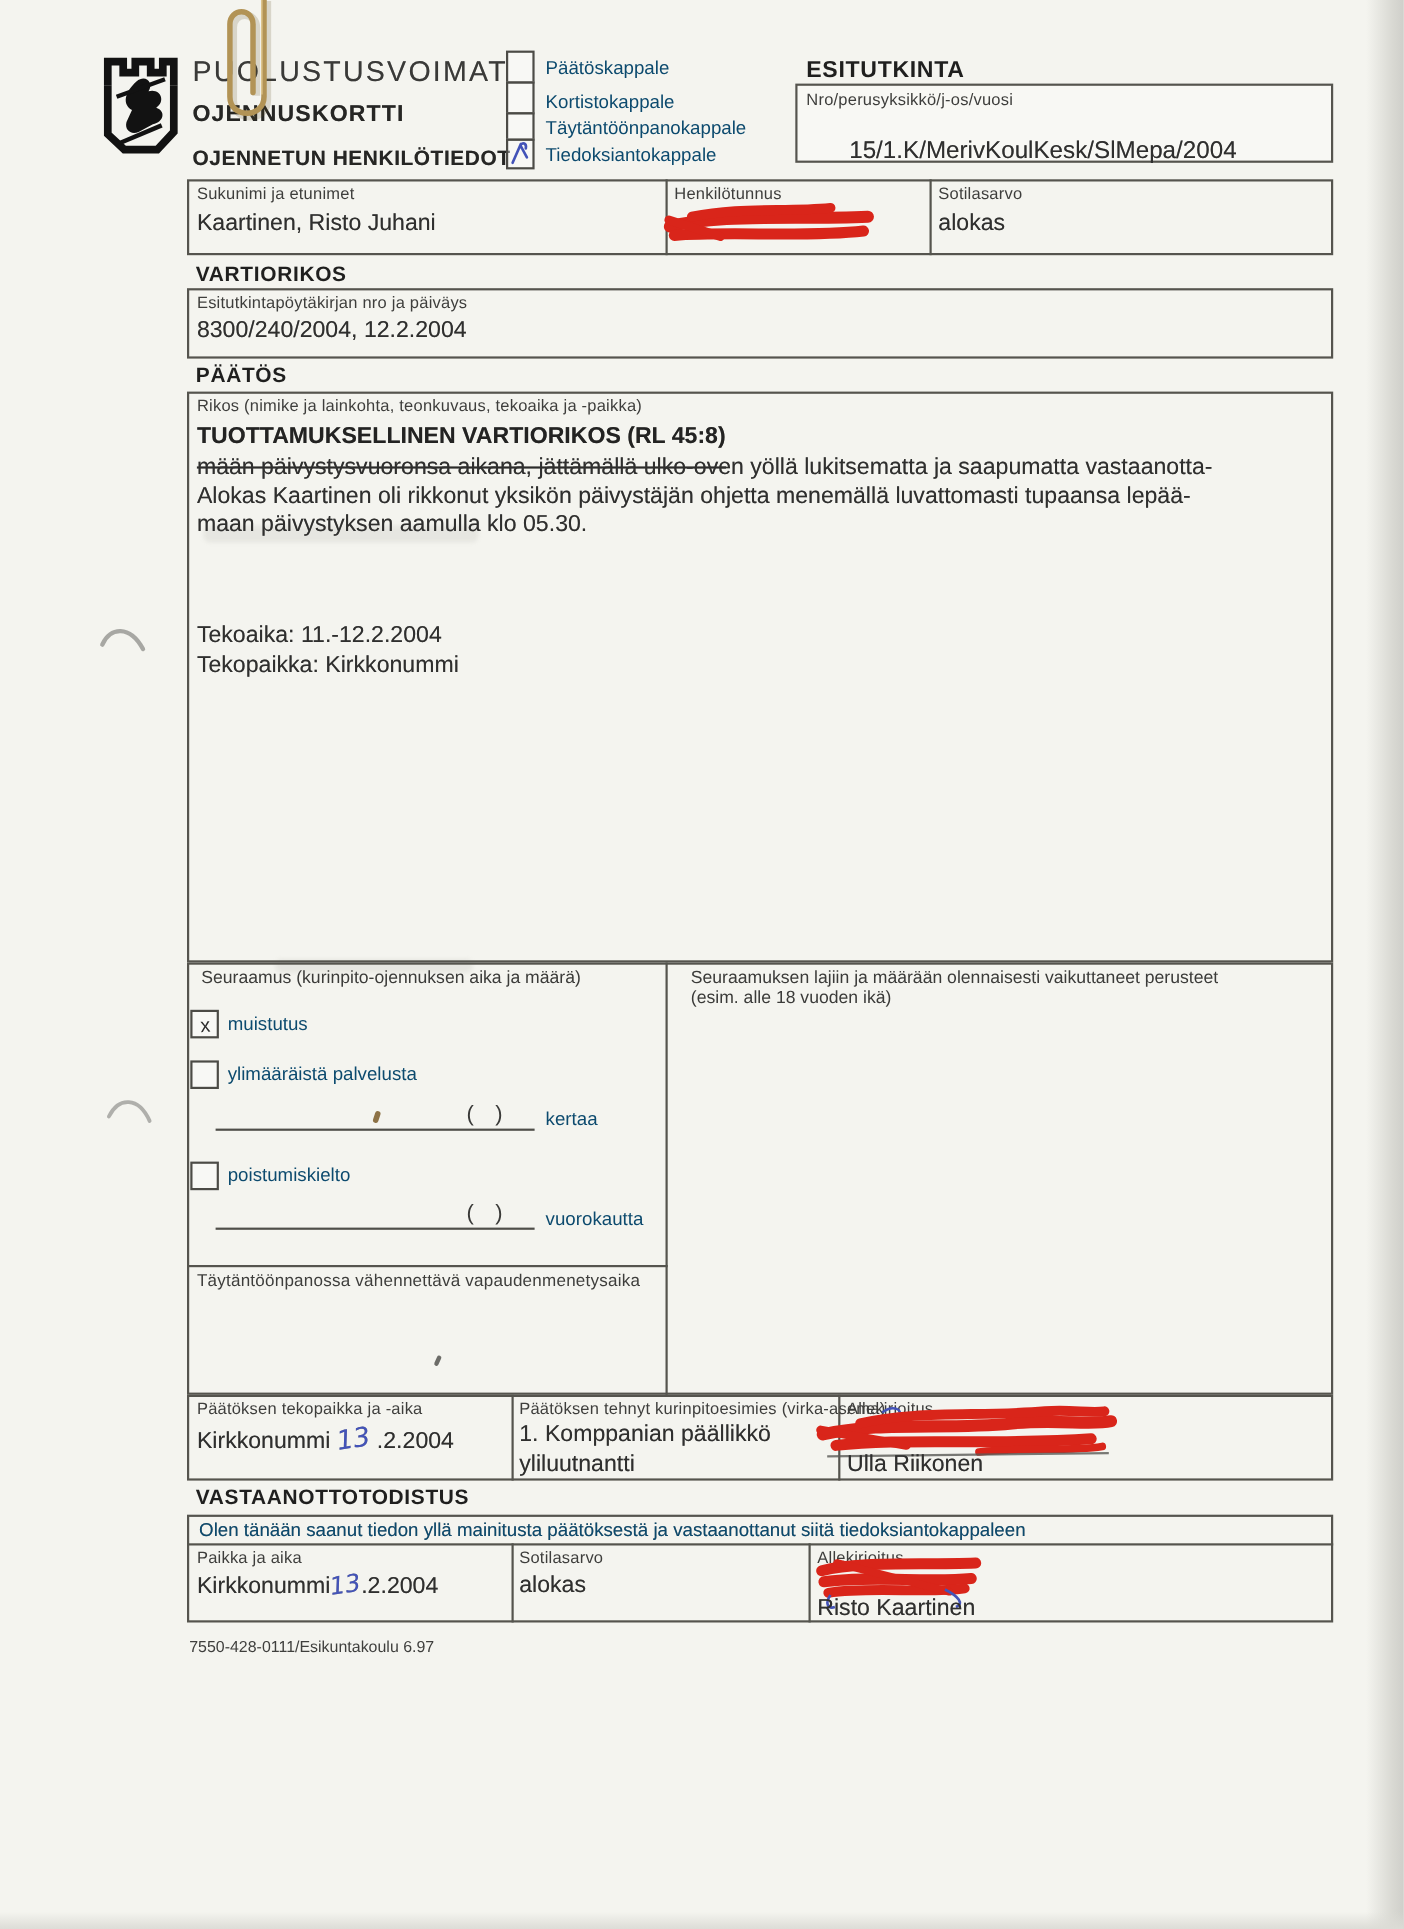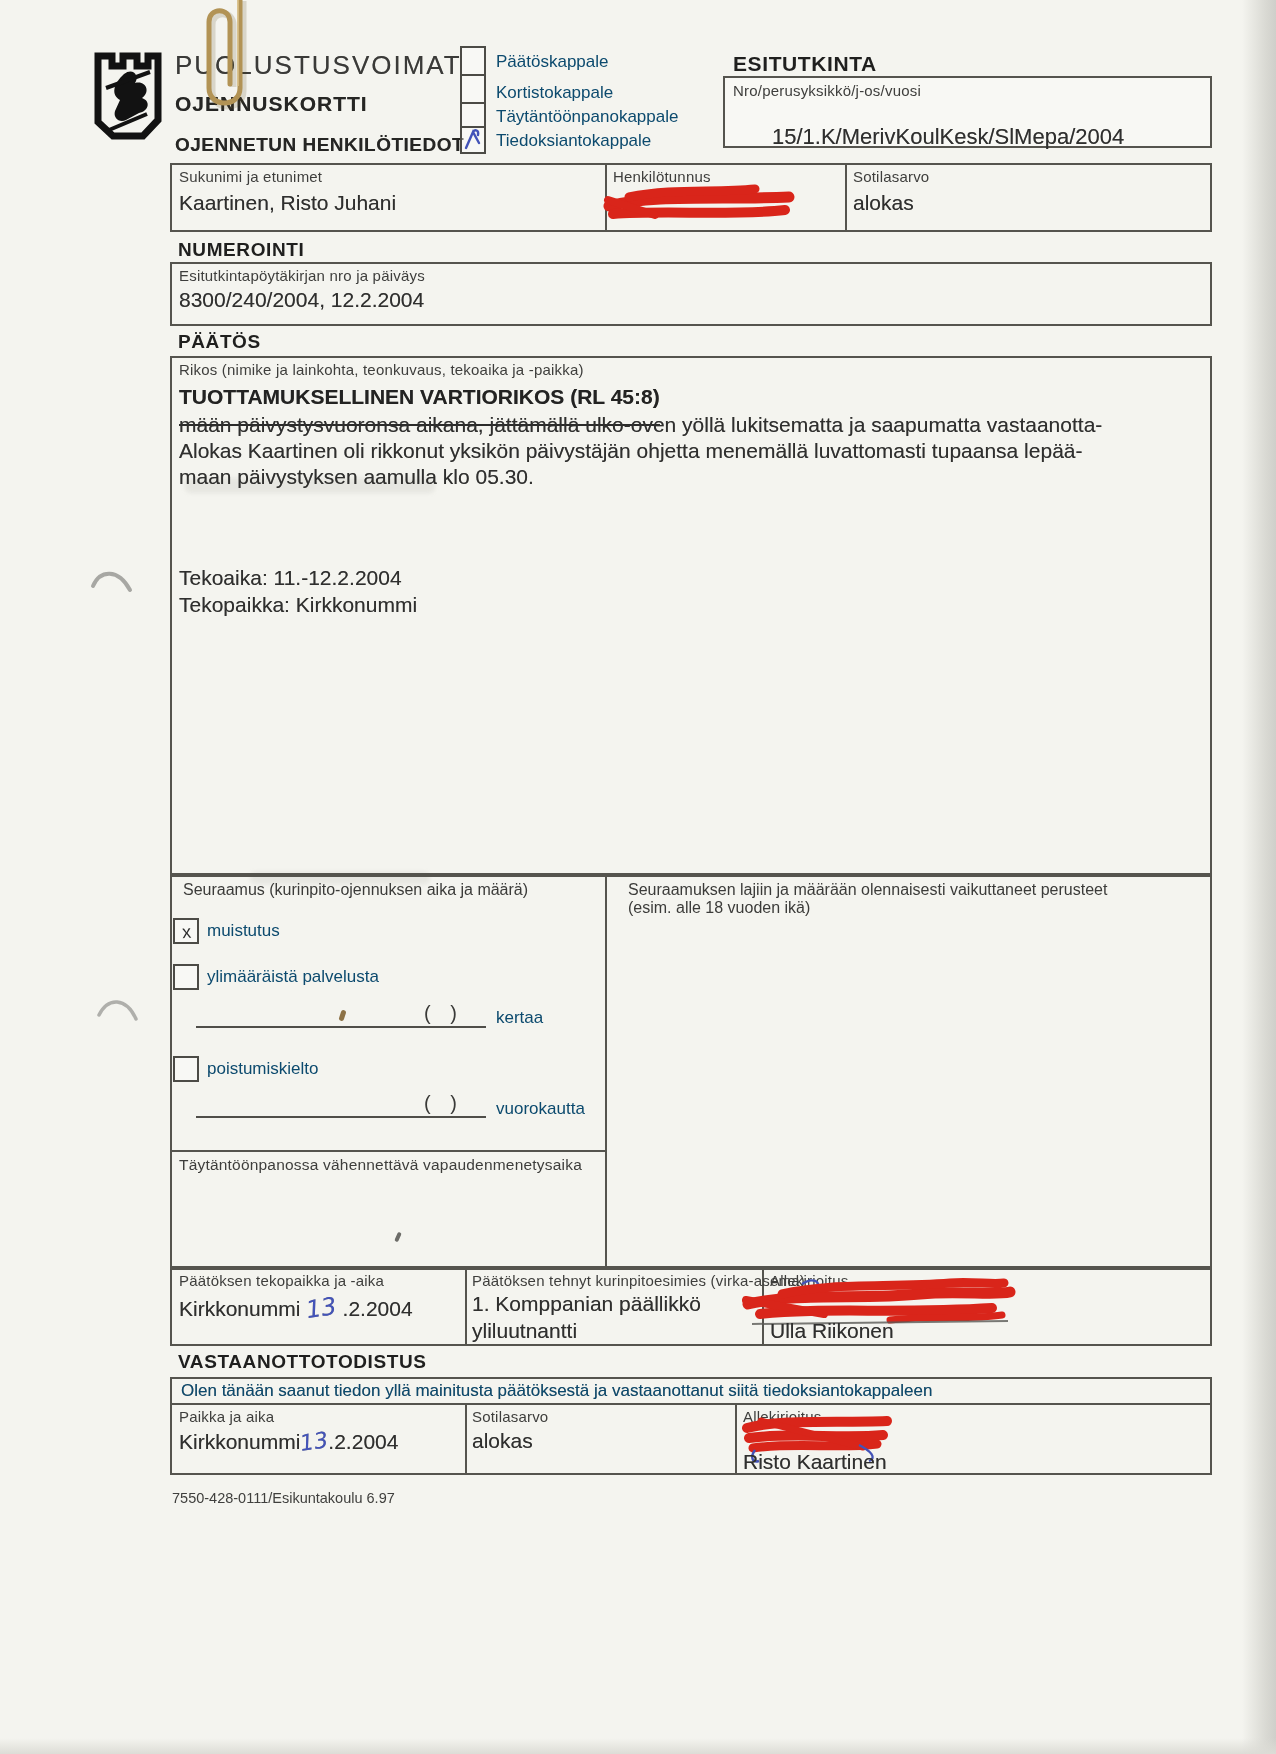--- a/index.html
+++ b/index.html
@@ -93,21 +93,21 @@
     <g stroke="#d9251a" fill="none" stroke-linecap="round">
       <path d="M6,22 C50,10 120,16 186,13" stroke-width="11"></path>
       <path d="M10,30 C60,26 130,32 182,26" stroke-width="10"></path>
       <path d="M26,13 C70,4 110,9 152,5" stroke-width="9"></path>
       <path d="M5,16 L52,31" stroke-width="8"></path>
     </g>
   </svg>
   <div class="abs lbl" style="left:853px;top:168px;">Sotilasarvo</div>
   <div class="abs val soft" style="left:853px;top:191px;">alokas</div>
 
-  <div class="abs hd" style="left:178px;top:239px;">NUMEROINTI</div>
+  <div class="abs hd" style="left:178px;top:239px;">VARTIORIKOS</div>
   <div class="abs box" style="left:170px;top:262px;width:1042px;height:64px;"></div>
   <div class="abs lbl" style="left:179px;top:267px;">Esitutkintapöytäkirjan nro ja päiväys</div>
   <div class="abs val soft" style="left:179px;top:288px;">8300/240/2004, 12.2.2004</div>
 
   <div class="abs hd" style="left:178px;top:331px;">PÄÄTÖS</div>
   <div class="abs box" style="left:170px;top:356px;width:1042px;height:519px;"></div>
   <div class="abs lbl" style="left:179px;top:361px;">Rikos (nimike ja lainkohta, teonkuvaus, tekoaika ja -paikka)</div>
   <div class="abs soft uline" style="left:179px;top:385px;font-size:21px;font-weight:bold;color:#232322;">TUOTTAMUKSELLINEN VARTIORIKOS (RL 45:8)</div>
   <div class="abs" style="left:179px;top:412px;width:1010px;line-height:26px;">
     <div class="val soft">mään päivystysvuoronsa aikana, jättämällä ulko-oven yöllä lukitsematta ja saapumatta vastaanotta-</div>

